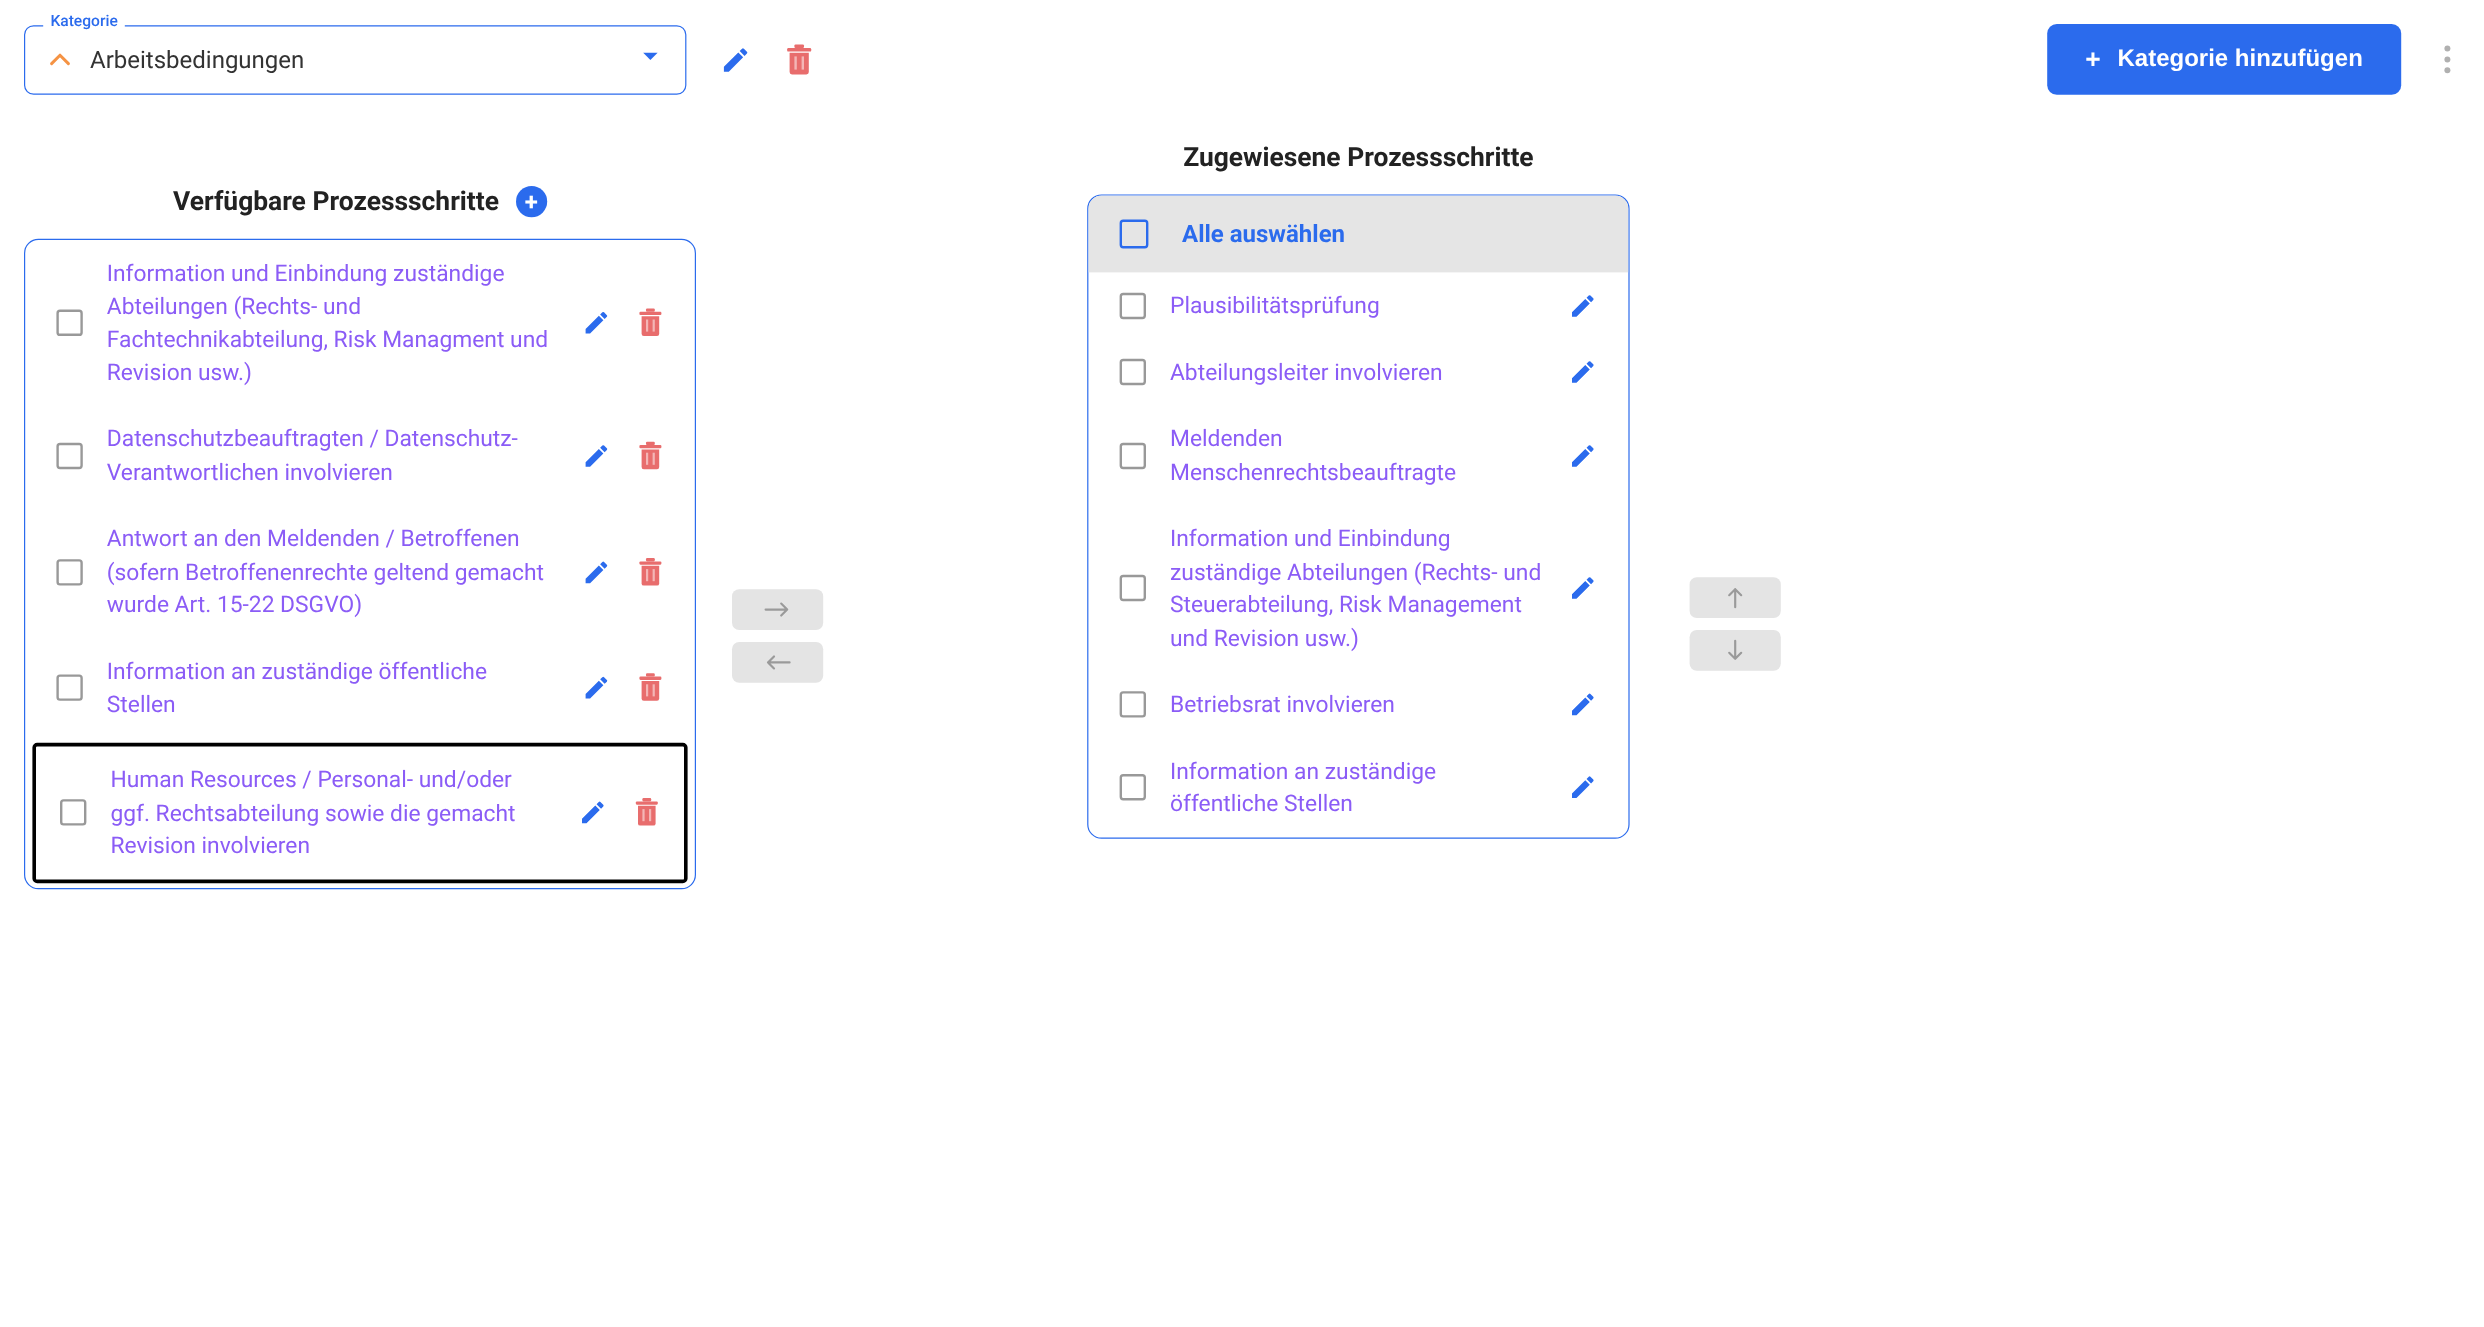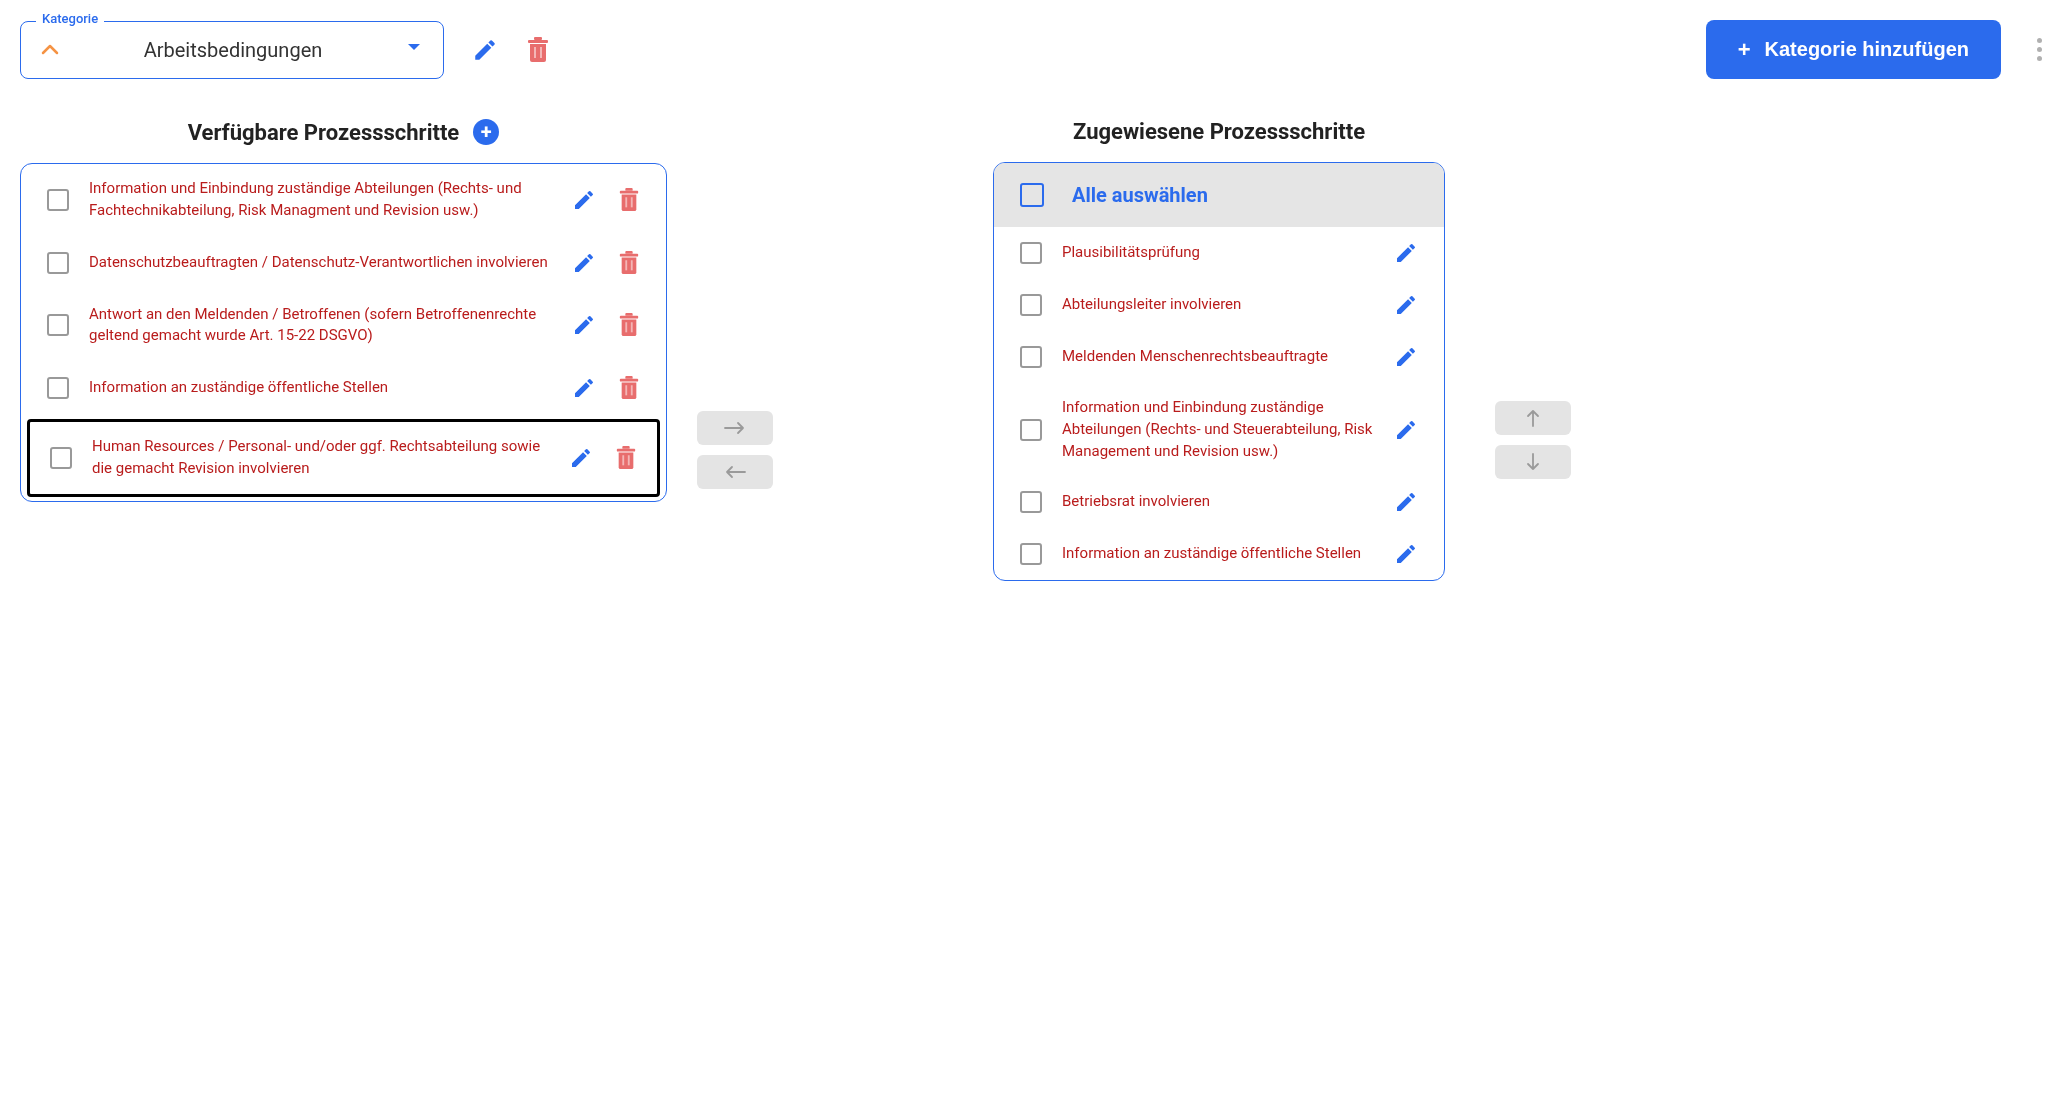--- a/index.html
+++ b/index.html
@@ -28,23 +28,22 @@
     font-size: 13px;
     color: #2B6BED;
     font-weight: 500;
   }
   .category-select {
     display: flex;
     align-items: center;
     border: 1px solid #2B6BED;
     border-radius: 8px;
     padding: 16px 20px;
-    width: 424px;
+    width: 552px;
     gap: 16px;
-    text-align: center;
   }
   .chevron-up-orange {
     width: 18px;
     height: 18px;
     display: flex;
     align-items: center;
     justify-content: center;
   }
   .category-text {
     flex: 1;
@@ -89,21 +88,21 @@
     border-radius: 50%;
     background: #b0b0b0;
   }
 
   .columns {
     display: flex;
     align-items: flex-start;
     gap: 30px;
   }
   .col-left, .col-right { display: flex; flex-direction: column; }
-  .col-left { width: 647px; }
+  .col-left { width: 560px; margin-top: 36px; }
   .col-right { width: 452px; margin-left: 190px; }
 
   .panel-header {
     display: flex;
     align-items: center;
     justify-content: center;
     gap: 14px;
     margin-bottom: 18px;
   }
   .panel-title {
@@ -164,22 +163,22 @@
   }
   .chk {
     width: 22px;
     height: 22px;
     border: 2px solid #999;
     border-radius: 3px;
     flex-shrink: 0;
   }
   .item-text {
     flex: 1;
-    font-size: 15px;
-    color: #b91c1c;
+    font-size: 19px;
+    color: #8b5cf6;
     line-height: 1.45;
   }
   .row-actions {
     display: flex;
     gap: 22px;
     align-items: center;
   }
 
   .transfer-col {
     display: flex;

